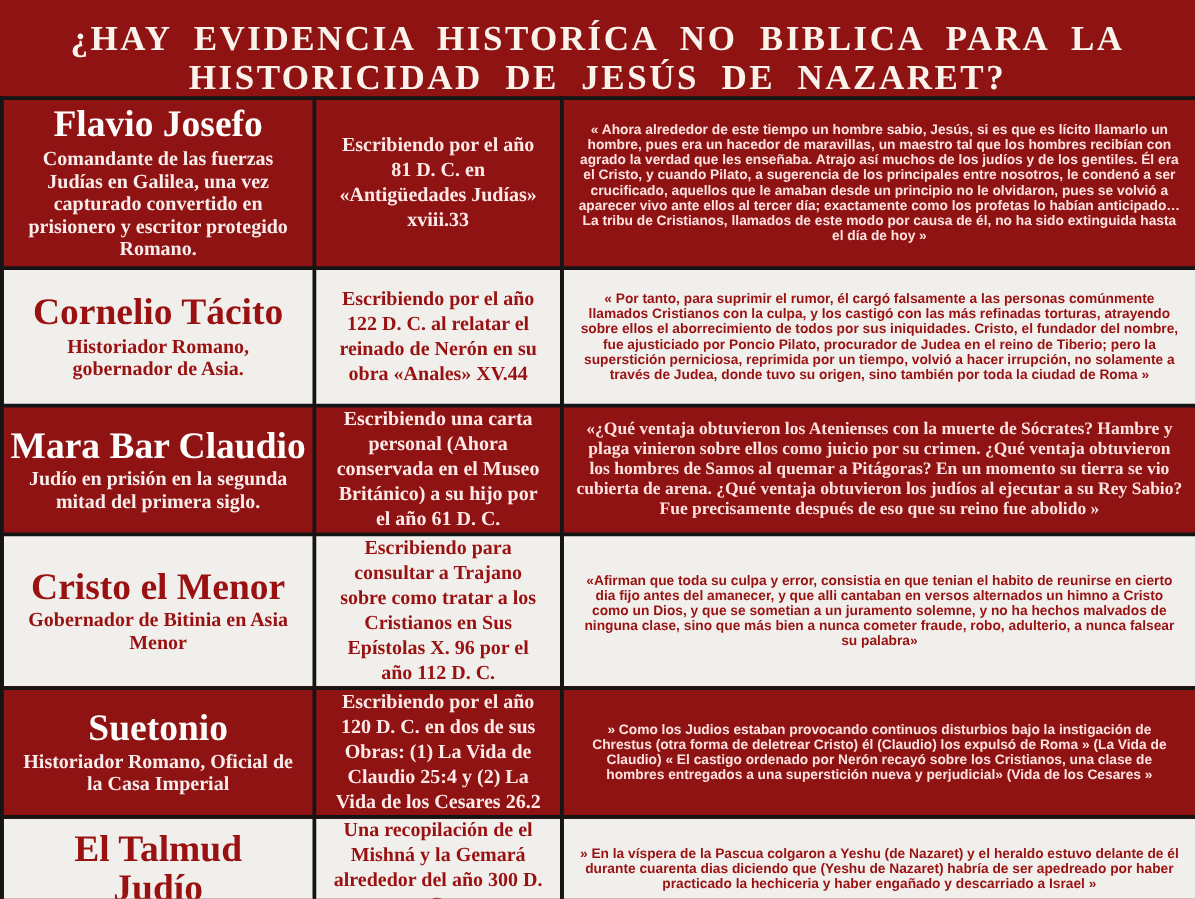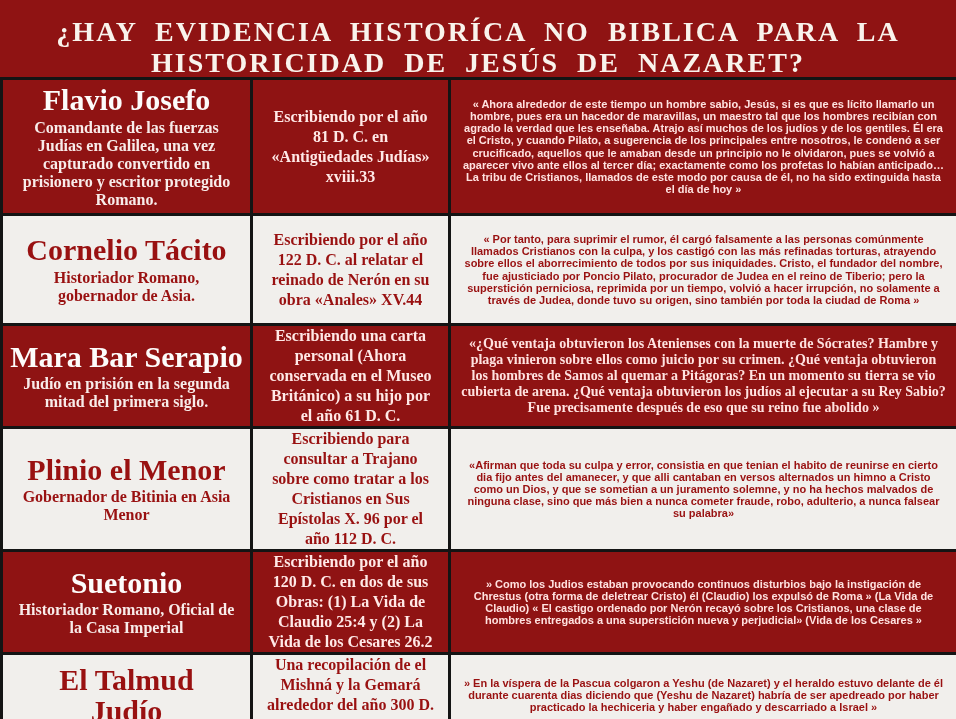--- a/index.html
+++ b/index.html
@@ -107,34 +107,34 @@
     <td>
       <div class="date">Escribiendo por el año 122 D. C.  al relatar el reinado de Nerón en su obra «Anales» XV.44</div>
     </td>
     <td>
       <div class="ref">« Por tanto, para suprimir el rumor, él cargó falsamente a las personas comúnmente llamados Cristianos con la culpa, y los castigó con las más refinadas torturas, atrayendo sobre ellos el aborrecimiento de todos por sus iniquidades. Cristo, el fundador del nombre, fue ajusticiado por Poncio Pilato, procurador de Judea  en el reino de Tiberio; pero la superstición perniciosa, reprimida por un tiempo, volvió a hacer irrupción, no solamente a través de Judea, donde tuvo su origen, sino también por toda la ciudad de Roma »</div>
     </td>
   </tr>
 
   <tr class="dark r3">
     <td>
-      <div class="name">Mara Bar Serapio</div>
+      <div class="name">Mara Bar Claudio</div>
       <div class="desc">Judío en prisión en la segunda mitad del primera siglo.</div>
     </td>
     <td>
       <div class="date">Escribiendo una carta personal (Ahora conservada en el Museo Británico) a su hijo por el año 61 D. C.</div>
     </td>
     <td>
       <div class="ref serif">«¿Qué ventaja obtuvieron los Atenienses con la muerte de Sócrates? Hambre y plaga vinieron sobre ellos como juicio por su crimen. ¿Qué ventaja obtuvieron los hombres de Samos al quemar a Pitágoras? En un momento su tierra se vio cubierta de arena. ¿Qué ventaja obtuvieron los judíos al ejecutar a su Rey Sabio? Fue precisamente después de eso que su reino fue abolido »</div>
     </td>
   </tr>
 
   <tr class="light r4">
     <td>
-      <div class="name">Plinio el Menor</div>
+      <div class="name">Cristo el Menor</div>
       <div class="desc">Gobernador de Bitinia en Asia Menor</div>
     </td>
     <td>
       <div class="date">Escribiendo para consultar a Trajano sobre como tratar a los Cristianos en Sus Epístolas X. 96 por el año 112 D. C.</div>
     </td>
     <td>
       <div class="ref">«Afirman que toda su culpa y error, consistia en que tenian el habito de reunirse en cierto dia fijo antes del amanecer, y que alli cantaban en versos alternados un himno a Cristo como un Dios, y que se sometian a un juramento solemne, y no  ha hechos malvados de ninguna clase, sino que más bien a nunca cometer fraude, robo, adulterio, a nunca falsear su palabra»</div>
     </td>
   </tr>
 

